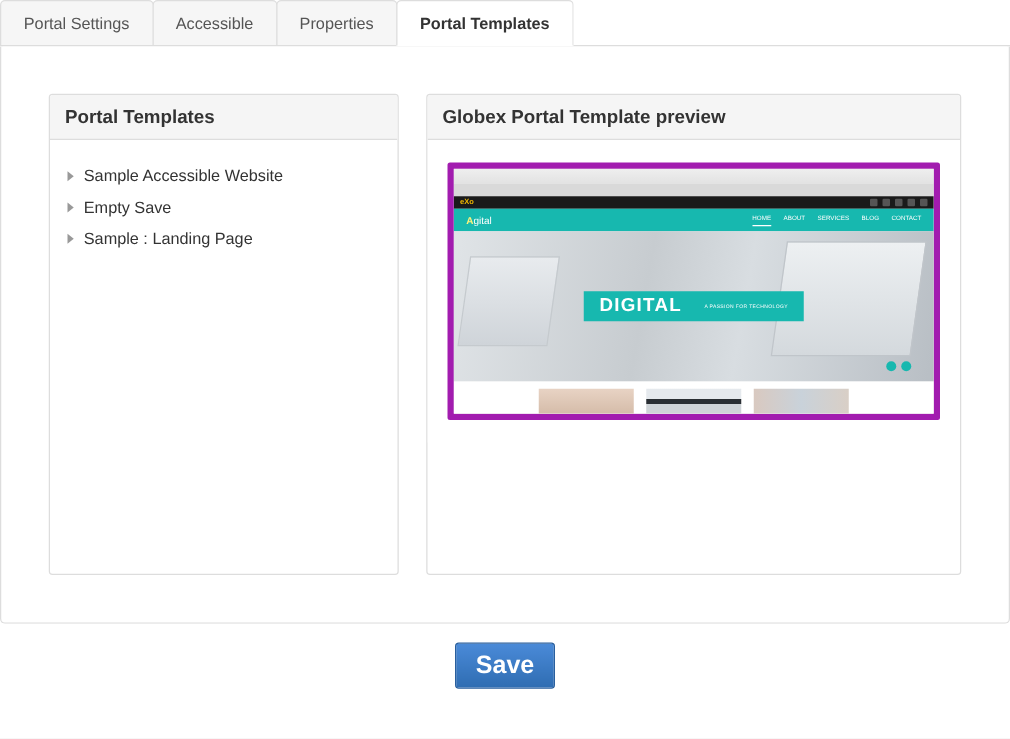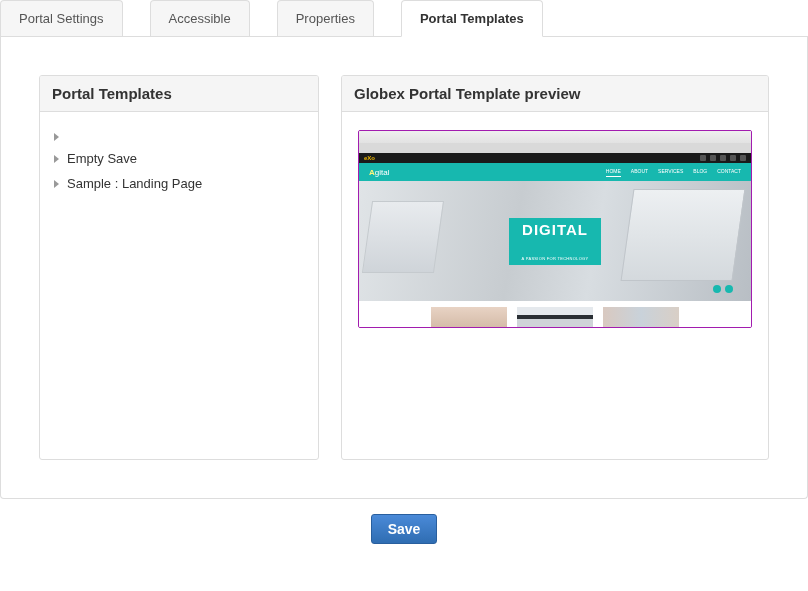--- a/index.html
+++ b/index.html
@@ -13,21 +13,20 @@
   .container {
     border: 1px solid #ddd;
     border-top: none;
     border-radius: 0 0 4px 4px;
   }
   
   .tabs {
     display: flex;
     border-bottom: 1px solid #ddd;
     background: #fff;
-    gap: 28px;
   }
   .tab {
     padding: 10px 18px;
     border: 1px solid #ddd;
     border-bottom: none;
     background: #f6f6f6;
     color: #555;
     cursor: pointer;
     margin-right: -1px;
     border-radius: 4px 4px 0 0;
@@ -94,21 +93,21 @@
     border-bottom: 4px solid transparent;
     border-left: 5px solid #999;
   }
   .caret-down {
     border-left: 4px solid transparent;
     border-right: 4px solid transparent;
     border-top: 5px solid #999;
   }
   
   .preview-window {
-    border: 1px solid #a21caf;
+    border: 5px solid #a21caf;
     border-radius: 2px;
     overflow: hidden;
     background: #f2f2f2;
   }
   .pw-topchrome {
     height: 12px;
     background: linear-gradient(#efefef,#e2e2e2);
     display: flex;
     align-items: center;
     padding: 0 6px;
@@ -181,21 +180,20 @@
   }
   .pw-hero::after {
     width: 70px; height: 70px; left: 8px; top: 20px;
     background: linear-gradient(#e8ebee,#cfd4d9);
     border: 1px solid #c5cace;
   }
   .pw-hero-badge {
     position: relative;
     z-index: 2;
     display: flex;
-    flex-direction: column;
     align-items: center;
     color: #fff;
     background: #17b8af;
     padding: 3px 13px 4px;
     gap: 18px;
   }
   .pw-hero-badge .big {
     font-size: 15px; font-weight: bold; letter-spacing: 1px;
   }
   .pw-hero-badge .small {
@@ -227,21 +225,21 @@
   
   .footer {
     display: flex;
     justify-content: center;
     gap: 10px;
     padding: 15px 0 12px;
   }
   .btn {
     padding: 6px 16px;
     border-radius: 3px;
-    font-size: 14px;
+    font-size: 20px;
     cursor: pointer;
     border: 1px solid #ccc;
     background: #f4f4f4;
     color: #555;
   }
   .btn.primary {
     background: linear-gradient(#4a8ad8,#2f6db2);
     border: 1px solid #295f9e;
     color: #fff;
     font-weight: bold;
@@ -259,20 +257,21 @@
 
 <div class="container">
   <div class="content">
 
     <div class="panel left">
       <div class="panel-header">Portal Templates</div>
       <div class="panel-body">
         <ul class="tmpl-list">
           <li class="tmpl-item">
             <span class="caret caret-right"></span>
+            <span class="tmpl-label">Sample Accessible Website</span>
           </li>
           <li class="tmpl-item">
             <span class="caret caret-right"></span>
             <span class="tmpl-label">Empty Save</span>
           </li>
           <li class="tmpl-item">
             <span class="caret caret-right"></span>
             <span class="tmpl-label">Sample : Landing Page</span>
           </li>
         </ul>

